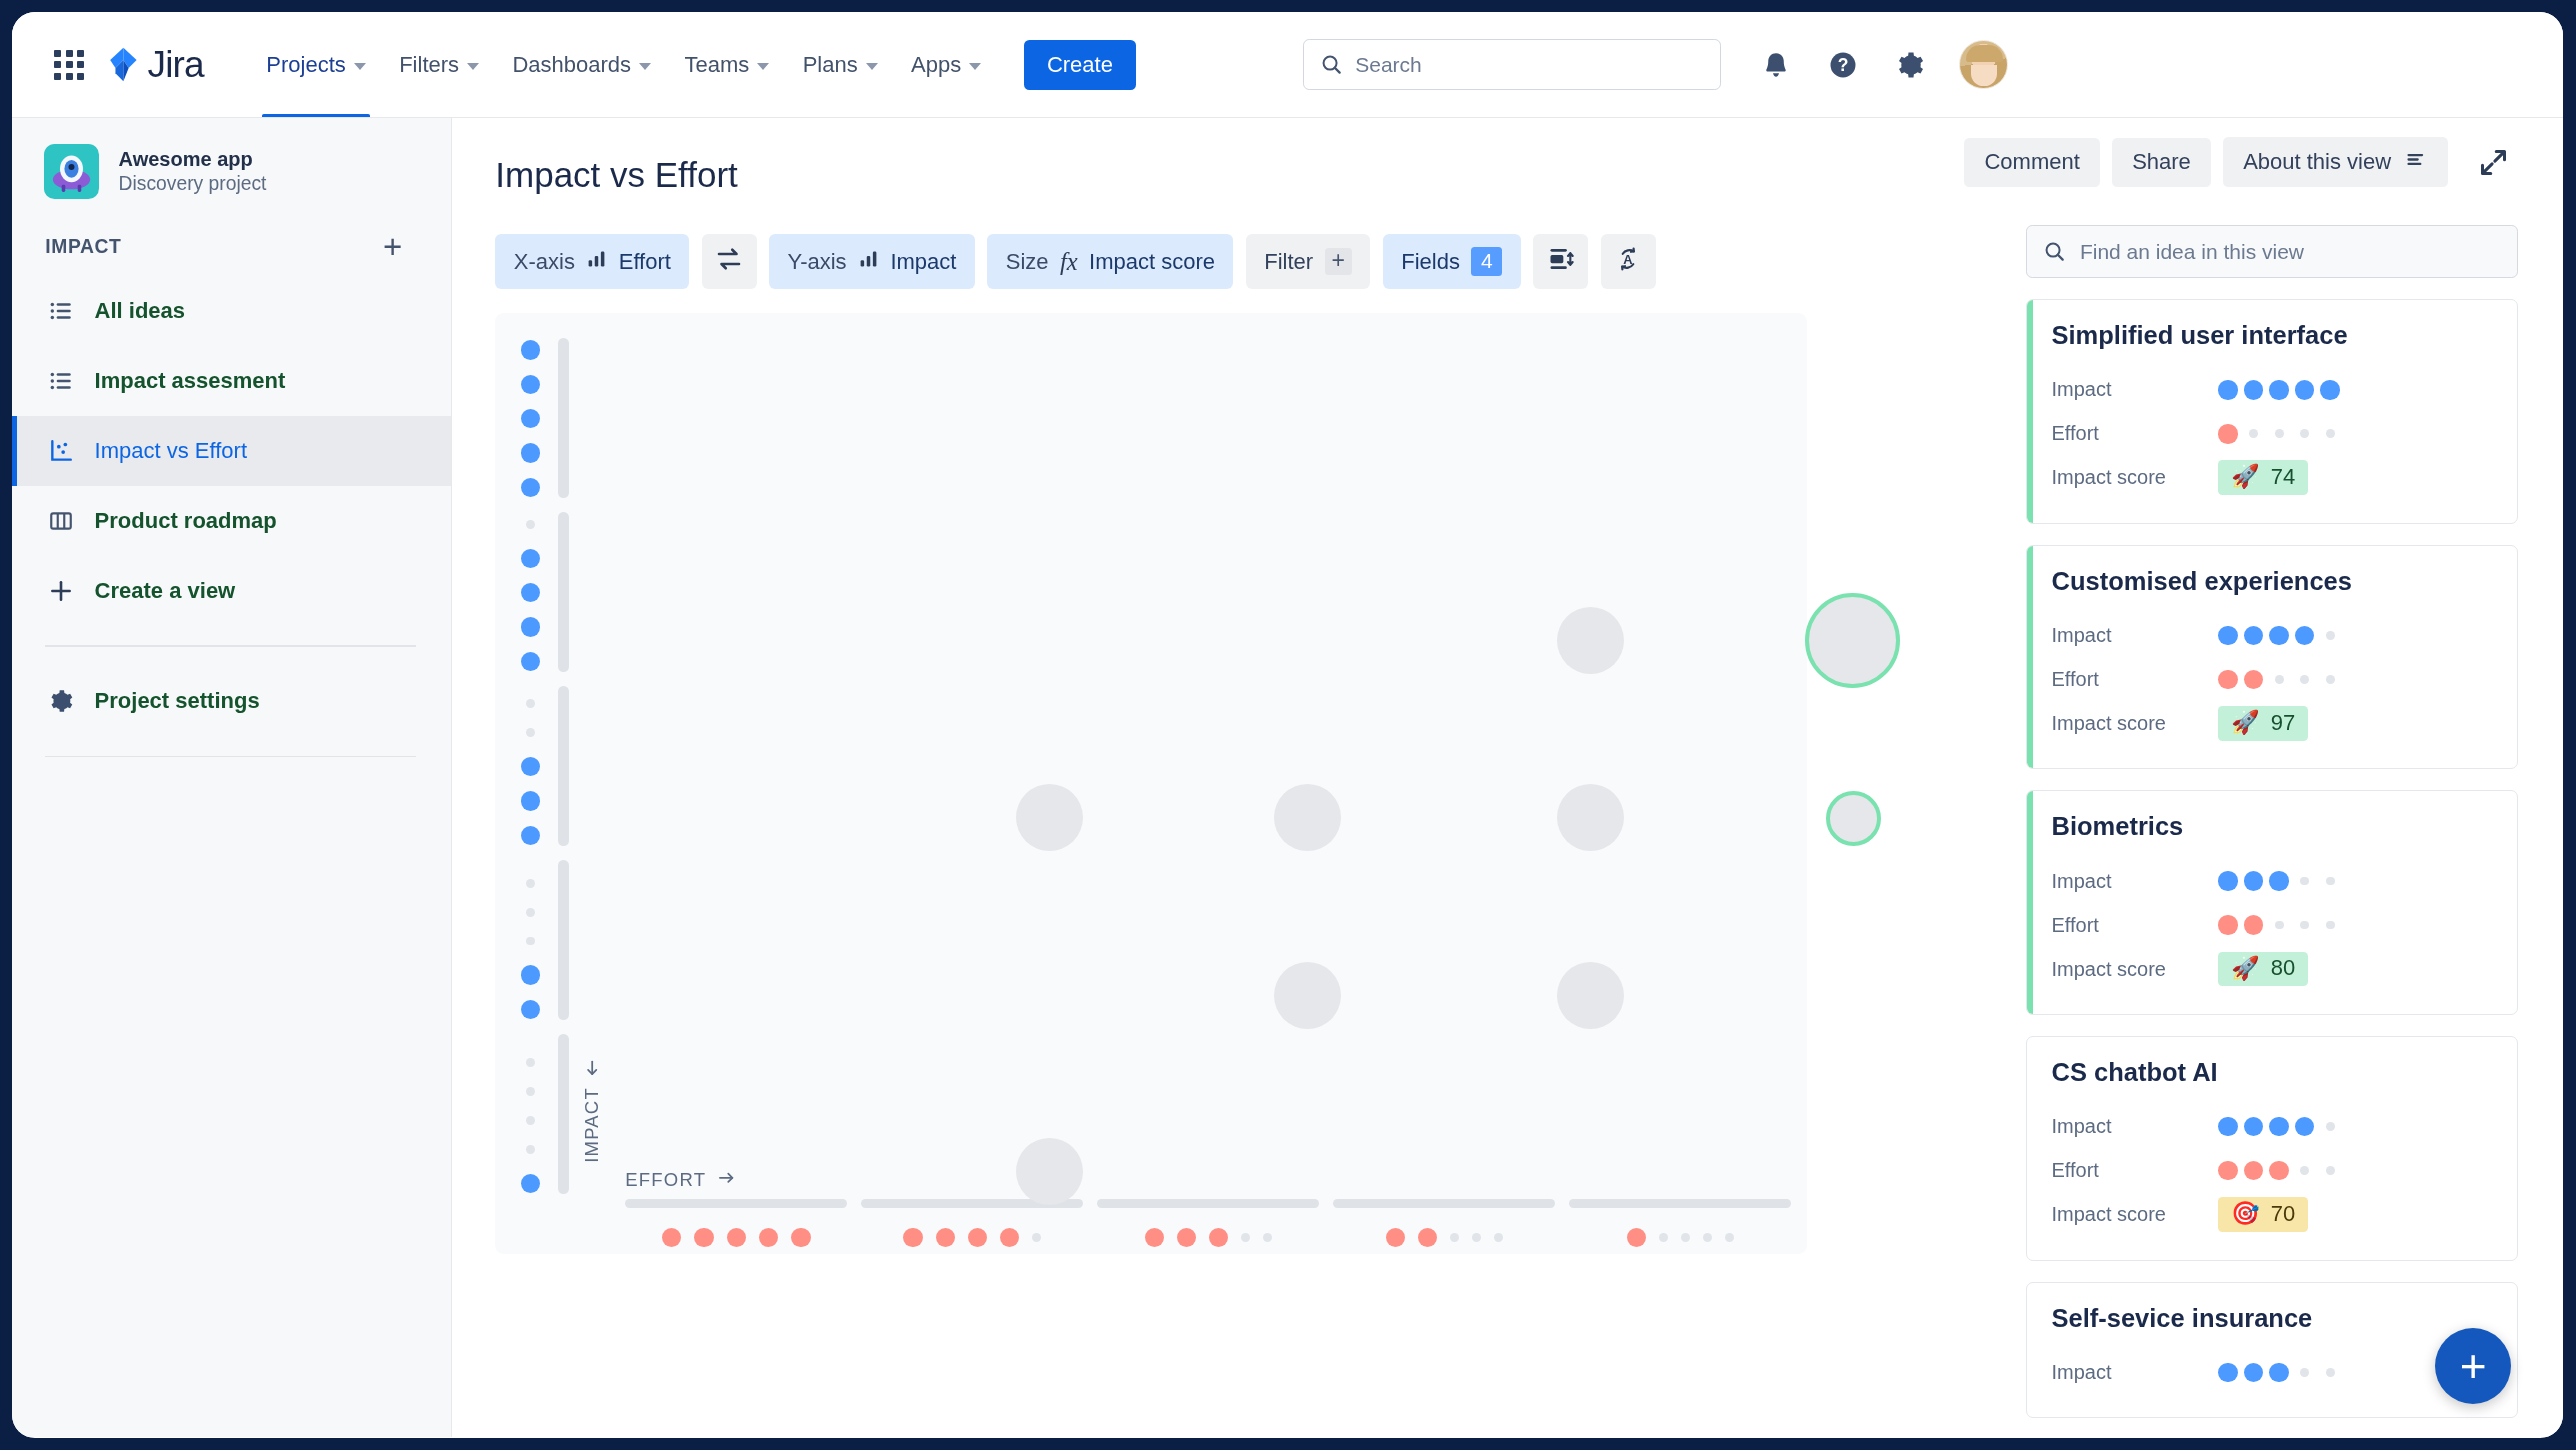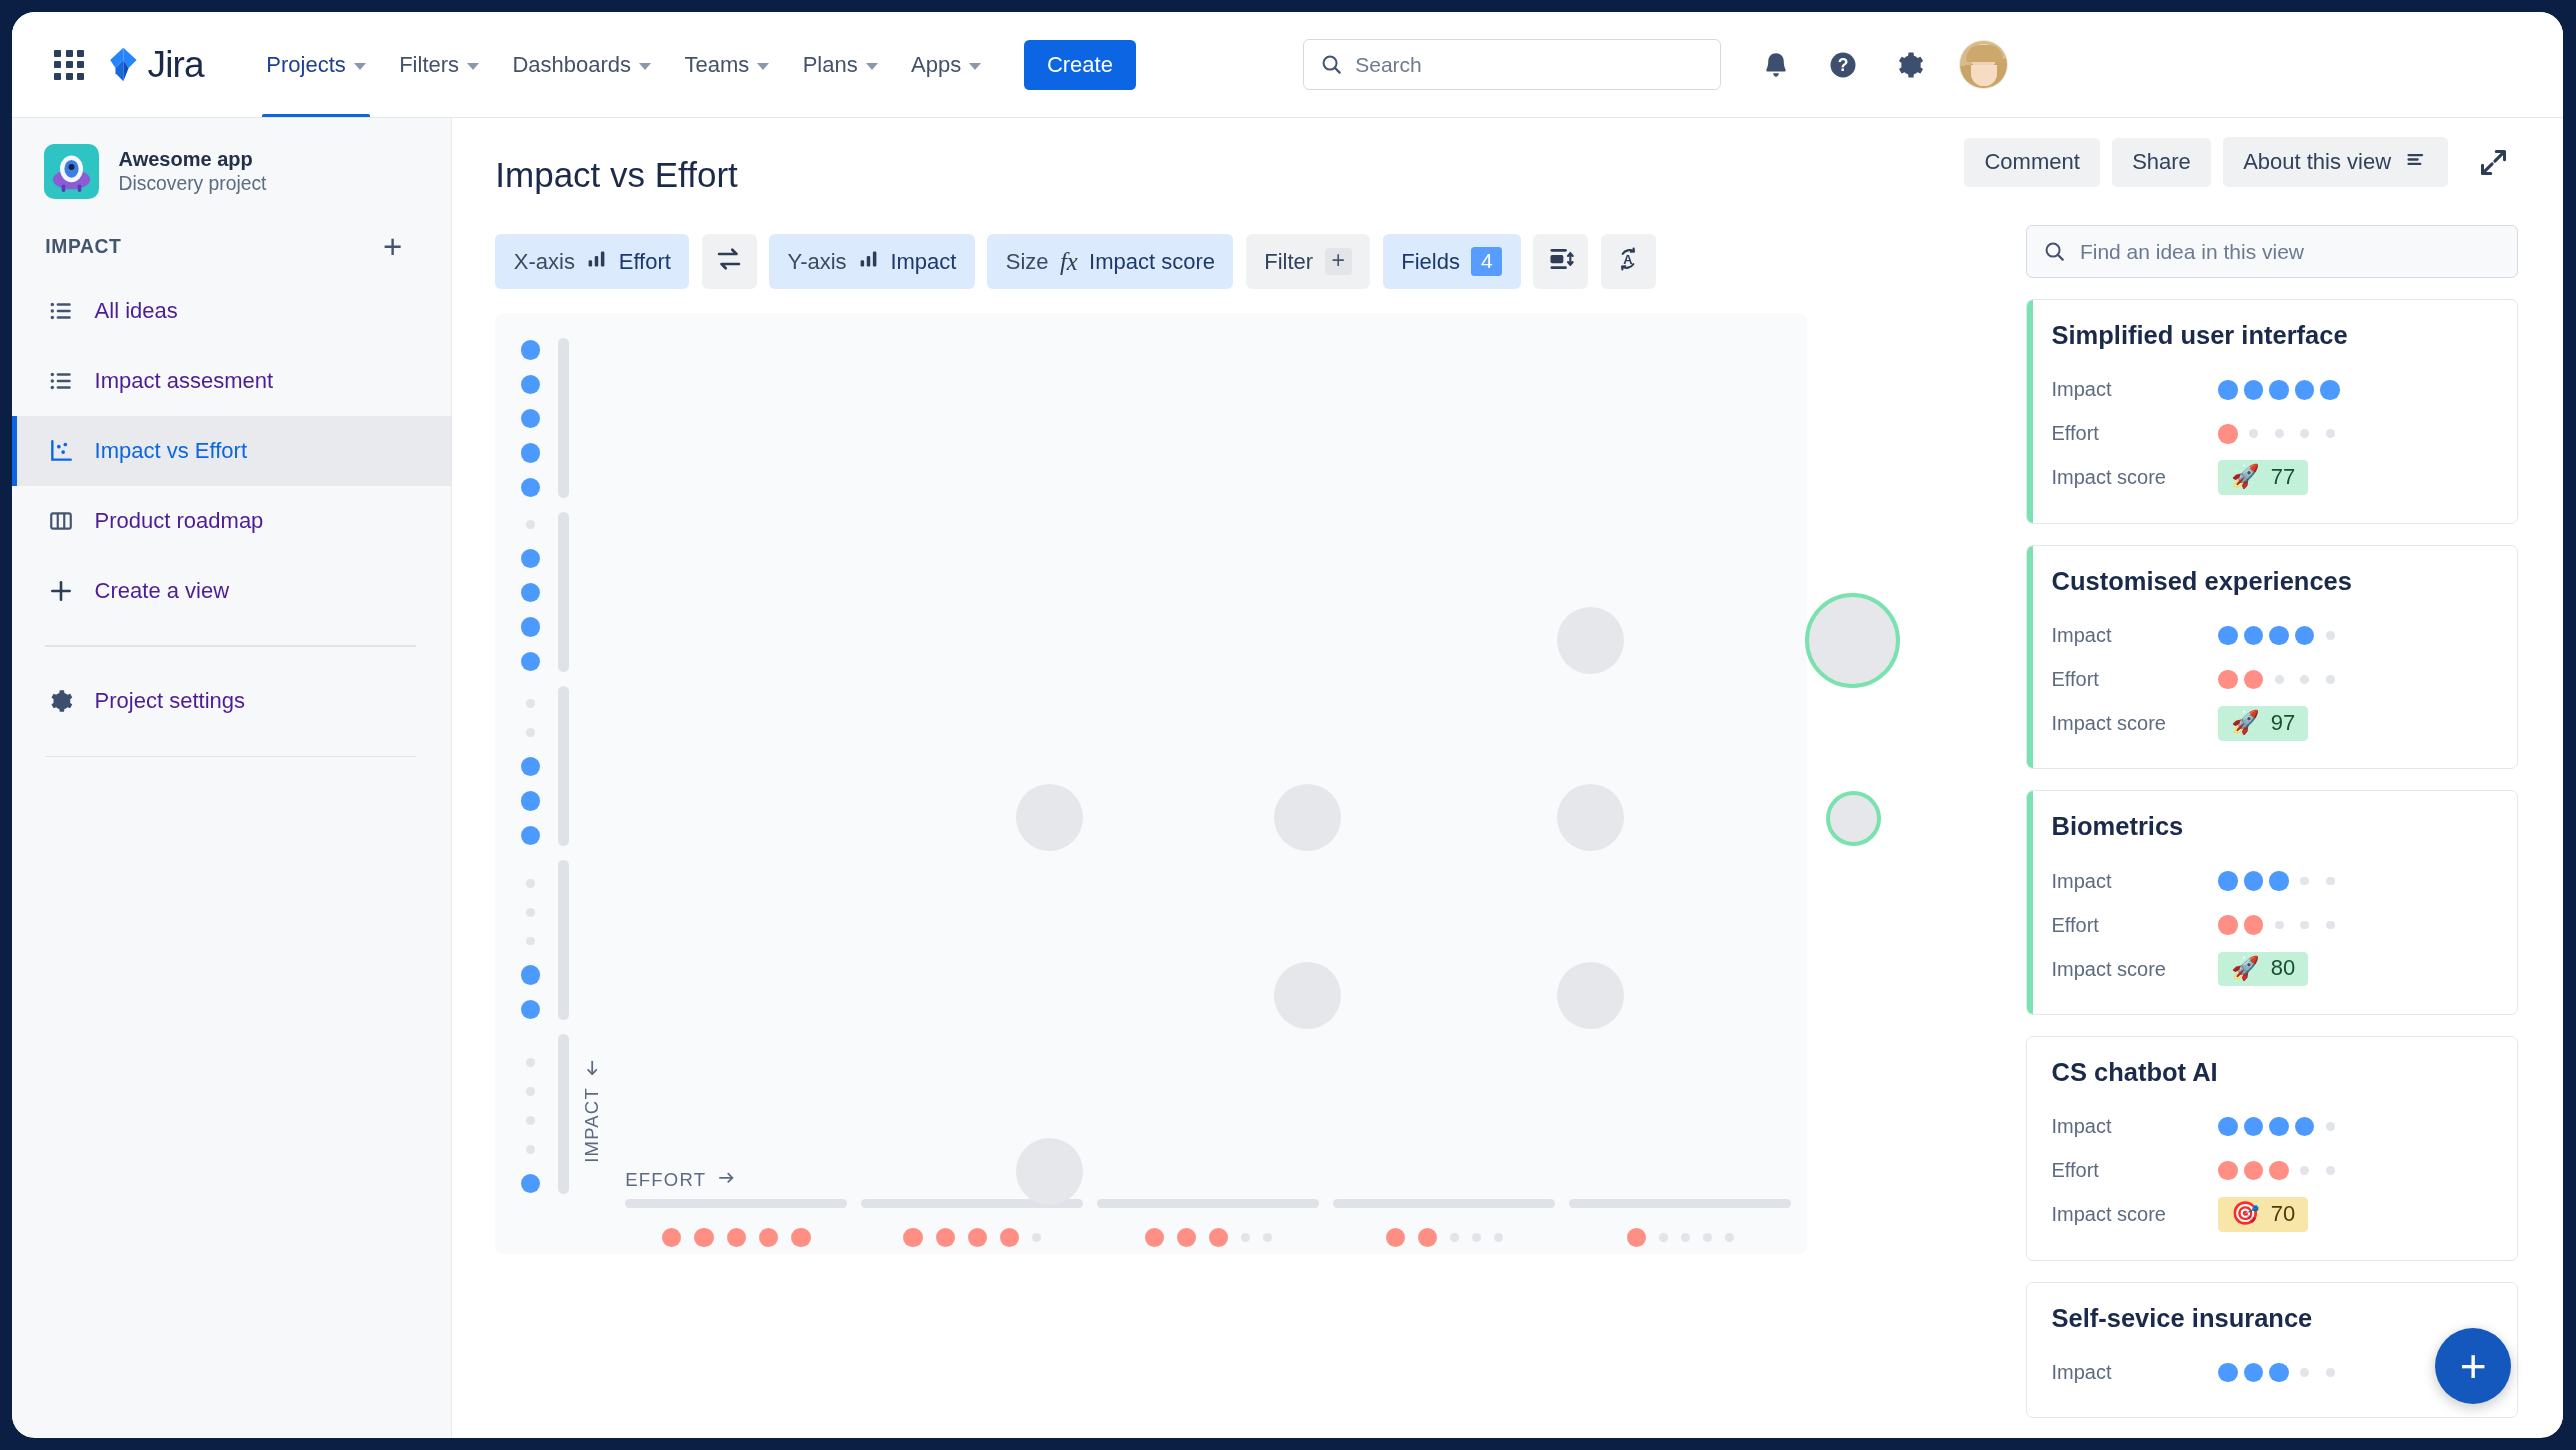--- a/index.html
+++ b/index.html
@@ -81,21 +81,21 @@
   .proj-title { font-size: 20px; font-weight: 700; color: #22304a; line-height: 1.22; }
   .proj-sub { font-size: 19.3px; color: #5c6b82; line-height: 1.3; }
   .views-head { display: flex; align-items: center; justify-content: space-between;
     padding: 37px 49px 0 33px; }
   .views-label { font-size: 19.3px; font-weight: 700; color: #44546f; letter-spacing: 0.6px; }
   .plus-btn { font-size: 33px; color: #44546f; line-height: 0.6; cursor: pointer; font-weight: 300; }
   .nav-list { margin-top: 17.6px; }
   .side-item {
     display: flex; align-items: center; gap: 19.3px;
     height: 70px; padding-left: 35px; cursor: pointer;
-    font-size: 22px; color: #4c1d95;
+    font-size: 22px; color: #14532d; font-weight: bold;
   }
   .side-item.sel { background: #e8eaee; color: #0c66e4; font-weight: 500; position: relative; }
   .side-item.sel::before { content:""; position:absolute; left:0; top:0; bottom:0; width:4.4px; background:#0c66e4; }
   .side-icon { width: 28px; height: 28px; flex: none; display:flex; align-items:center; justify-content:center; }
   .divider { height: 1.8px; background: #e1e4e9; margin: 19.3px 35px 19.3px 33px; }
 
   
   .main { position: absolute; left: 441px; top: 106px; width: 2111px; height: 1319px; background: #fff; }
   .page-title { position: absolute; left: 42px; top: 37px; font-size: 35px; font-weight: 500; color: #1b2a4b; }
   .hdr-actions { position: absolute; right: 53px; top: 19px; display: flex; align-items: center; gap: 12.3px; }
@@ -614,21 +614,21 @@
                 <span class="dot off"></span>
                 <span class="dot off"></span>
                 <span class="dot off"></span>
                 <span class="dot off"></span>
               </span>
             </div>
             <div class="row">
               <span class="row-label">Impact score</span>
               <span class="score" style="background: rgb(195, 240, 216); color: rgb(22, 80, 47);">
                 <span class="emo">🚀</span>
-                <span class="num">77</span>
+                <span class="num">74</span>
               </span>
             </div>
           </div>
           <div class="card green">
             <div class="card-title">Customised experiences</div>
             <div class="row">
               <span class="row-label">Impact</span>
               <span class="dots">
                 <span class="dot" style="background: rgb(76, 154, 255);"></span>
                 <span class="dot" style="background: rgb(76, 154, 255);"></span>

